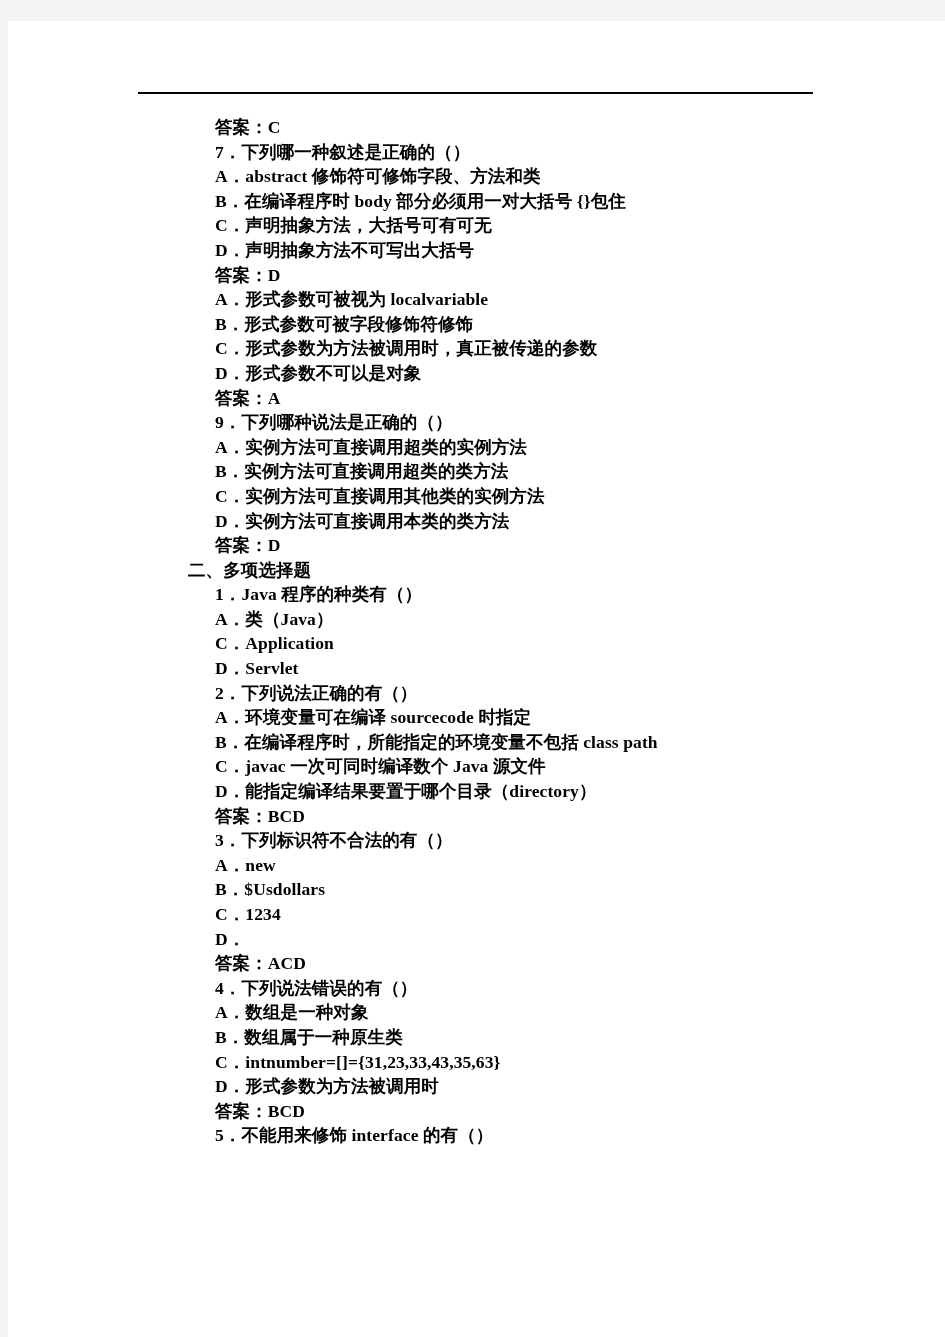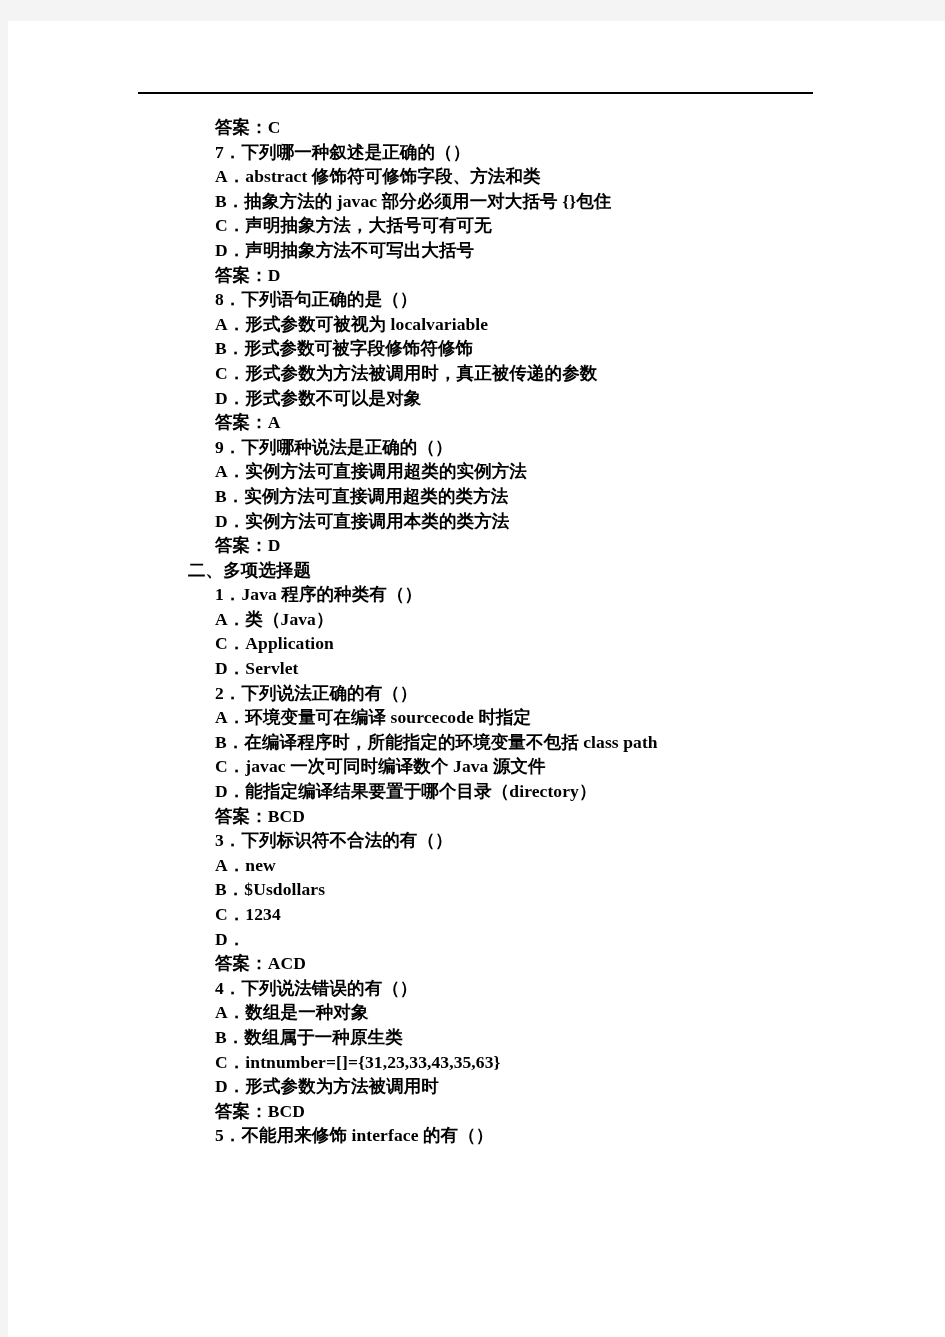--- a/index.html
+++ b/index.html
@@ -84,33 +84,33 @@
 
   <div class="page">
 
     <div class="header-rule"></div>
 
     <div class="body-text">
 
       <div class="line indent">答案：C</div>
       <div class="line indent">7．下列哪一种叙述是正确的（）</div>
       <div class="line indent">A．abstract 修饰符可修饰字段、方法和类</div>
-      <div class="line indent">B．抽象方法的 javac 部分必须用一对大括号 {}包住</div>
+      <div class="line indent">B．在编译程序时 body 部分必须用一对大括号 {}包住</div>
       <div class="line indent">C．声明抽象方法，大括号可有可无</div>
       <div class="line indent">D．声明抽象方法不可写出大括号</div>
       <div class="line indent">答案：D</div>
-      <div class="line indent">8．下列语句正确的是（）</div>
       <div class="line indent">A．形式参数可被视为 localvariable</div>
       <div class="line indent">B．形式参数可被字段修饰符修饰</div>
       <div class="line indent">C．形式参数为方法被调用时，真正被传递的参数</div>
       <div class="line indent">D．形式参数不可以是对象</div>
       <div class="line indent">答案：A</div>
       <div class="line indent">9．下列哪种说法是正确的（）</div>
       <div class="line indent">A．实例方法可直接调用超类的实例方法</div>
       <div class="line indent">B．实例方法可直接调用超类的类方法</div>
+      <div class="line indent">C．实例方法可直接调用其他类的实例方法</div>
       <div class="line indent">D．实例方法可直接调用本类的类方法</div>
       <div class="line indent">答案：D</div>
 
       <div class="line section">二、多项选择题</div>
 
       <div class="line indent">1．Java 程序的种类有（）</div>
       <div class="line indent">A．类（Java）</div>
       <div class="line indent">C．Application</div>
       <div class="line indent">D．Servlet</div>
       <div class="line indent">2．下列说法正确的有（）</div>

